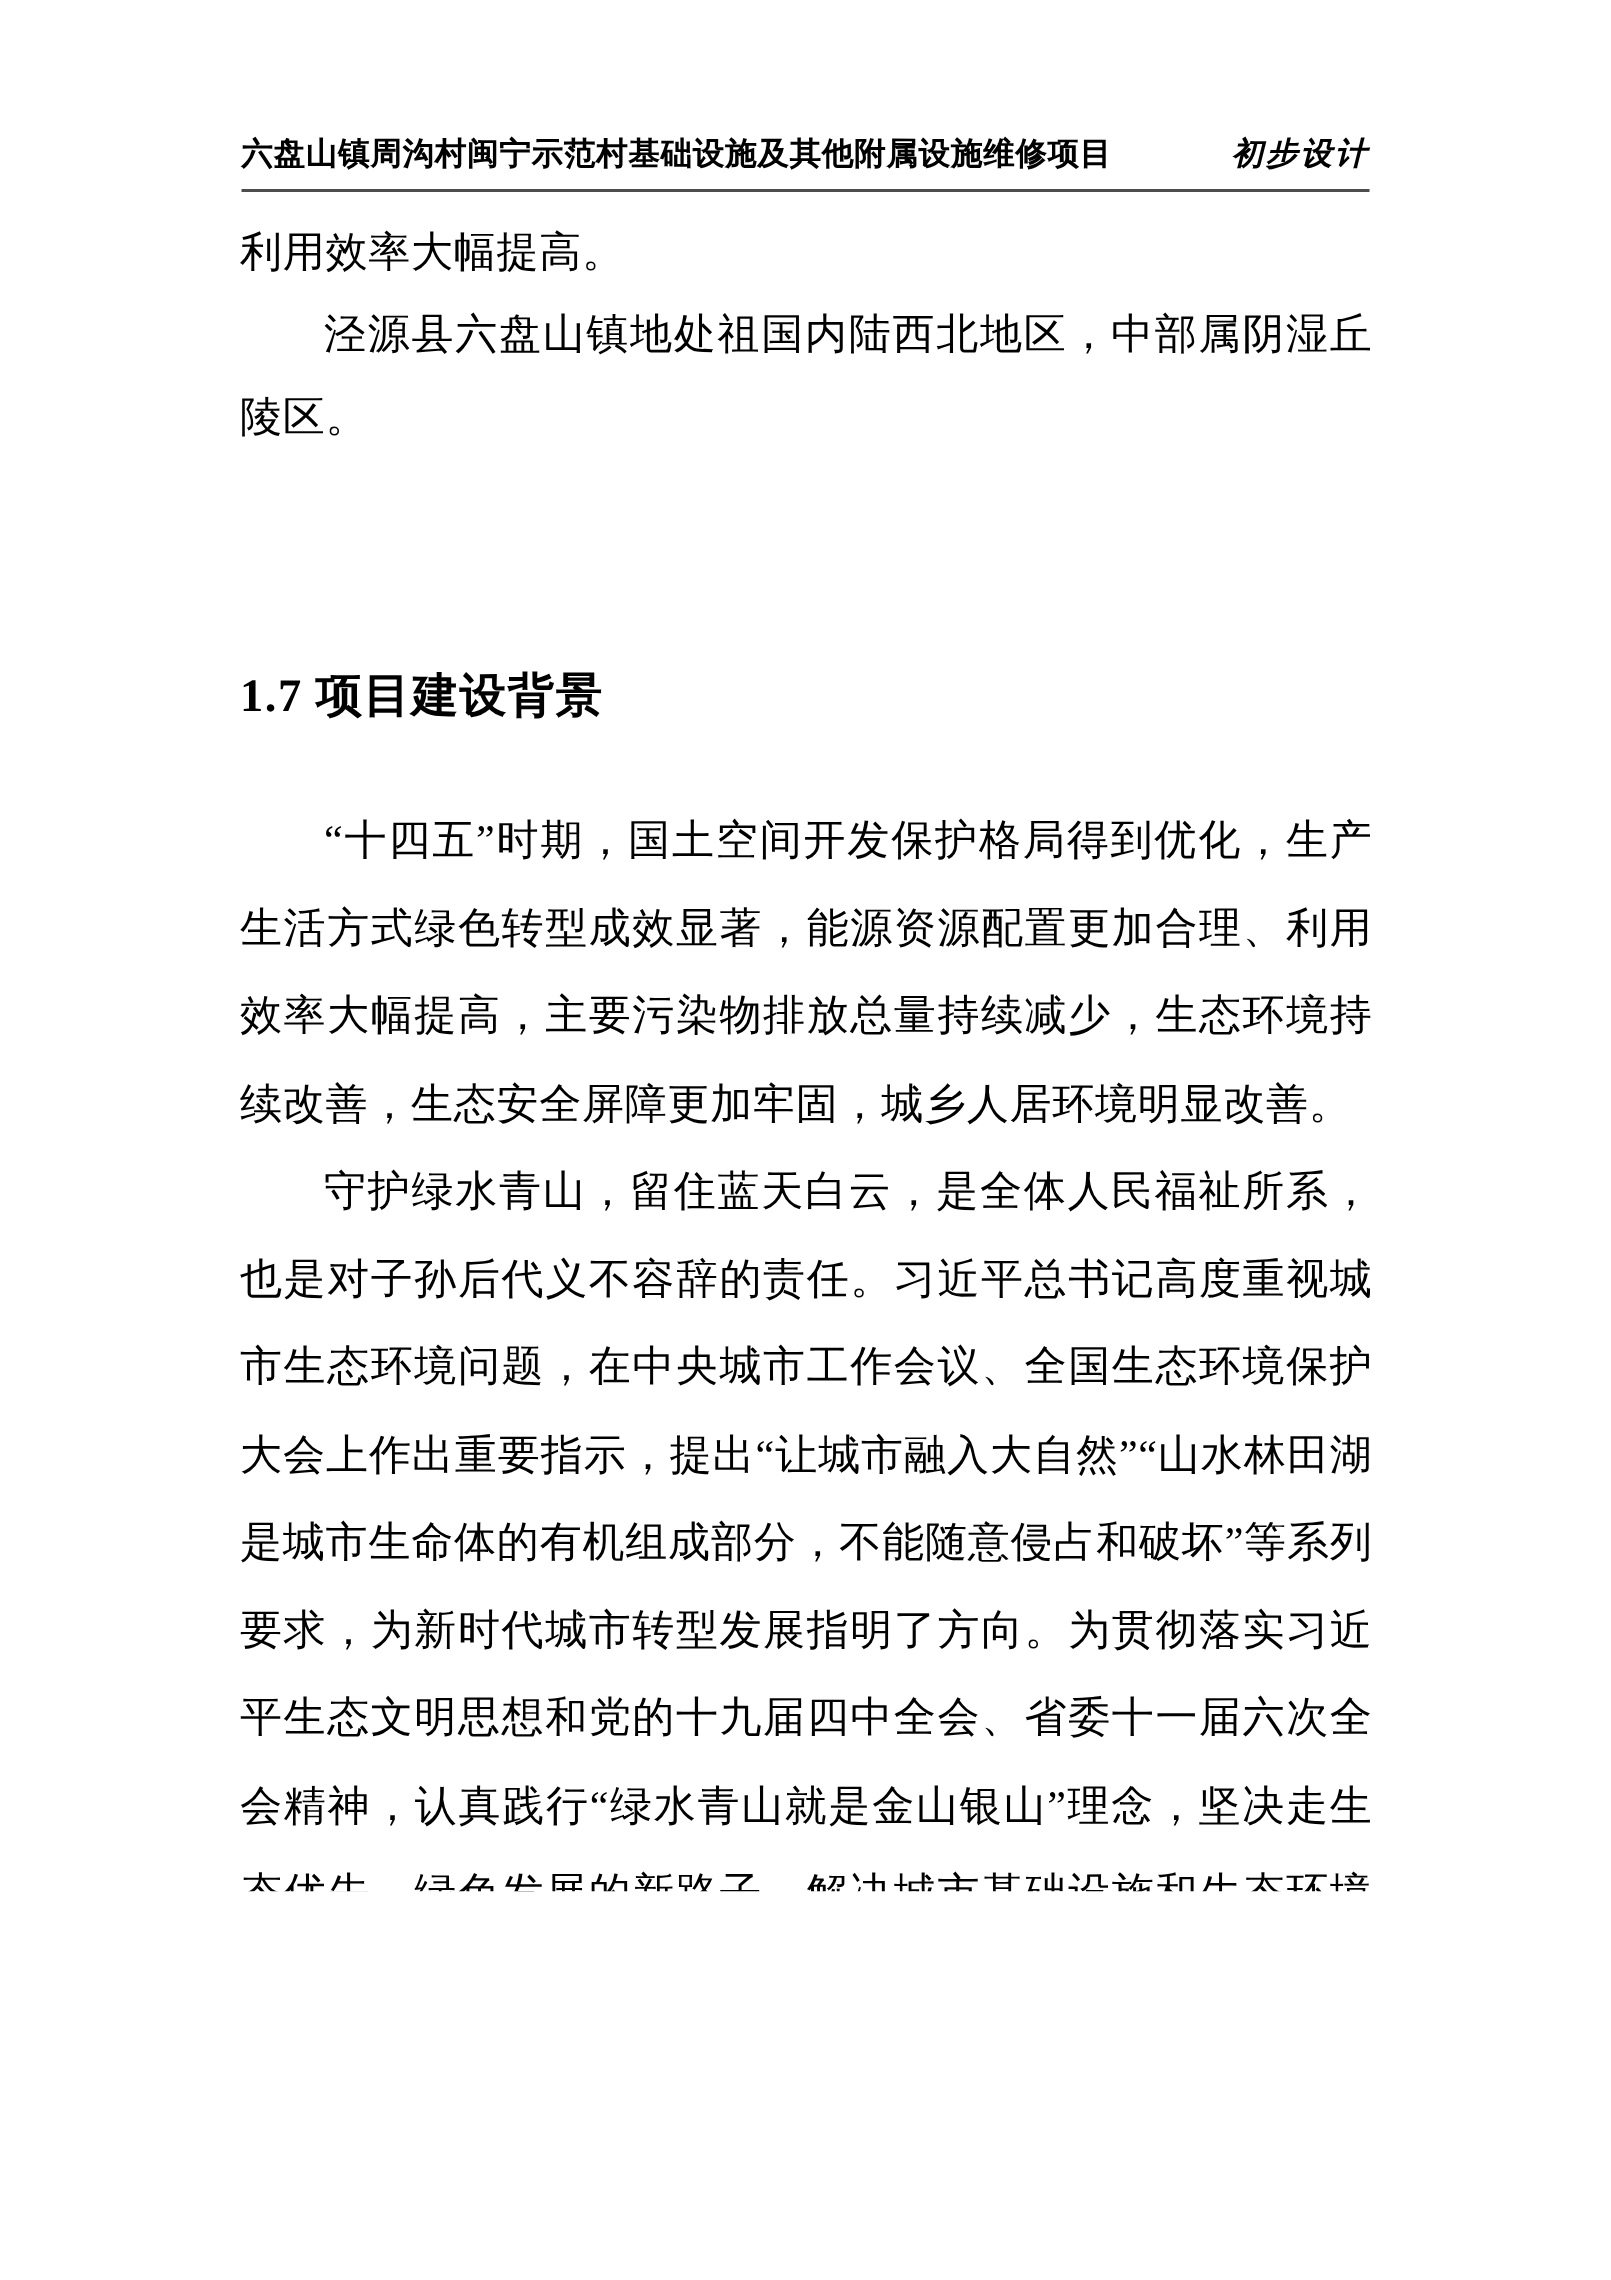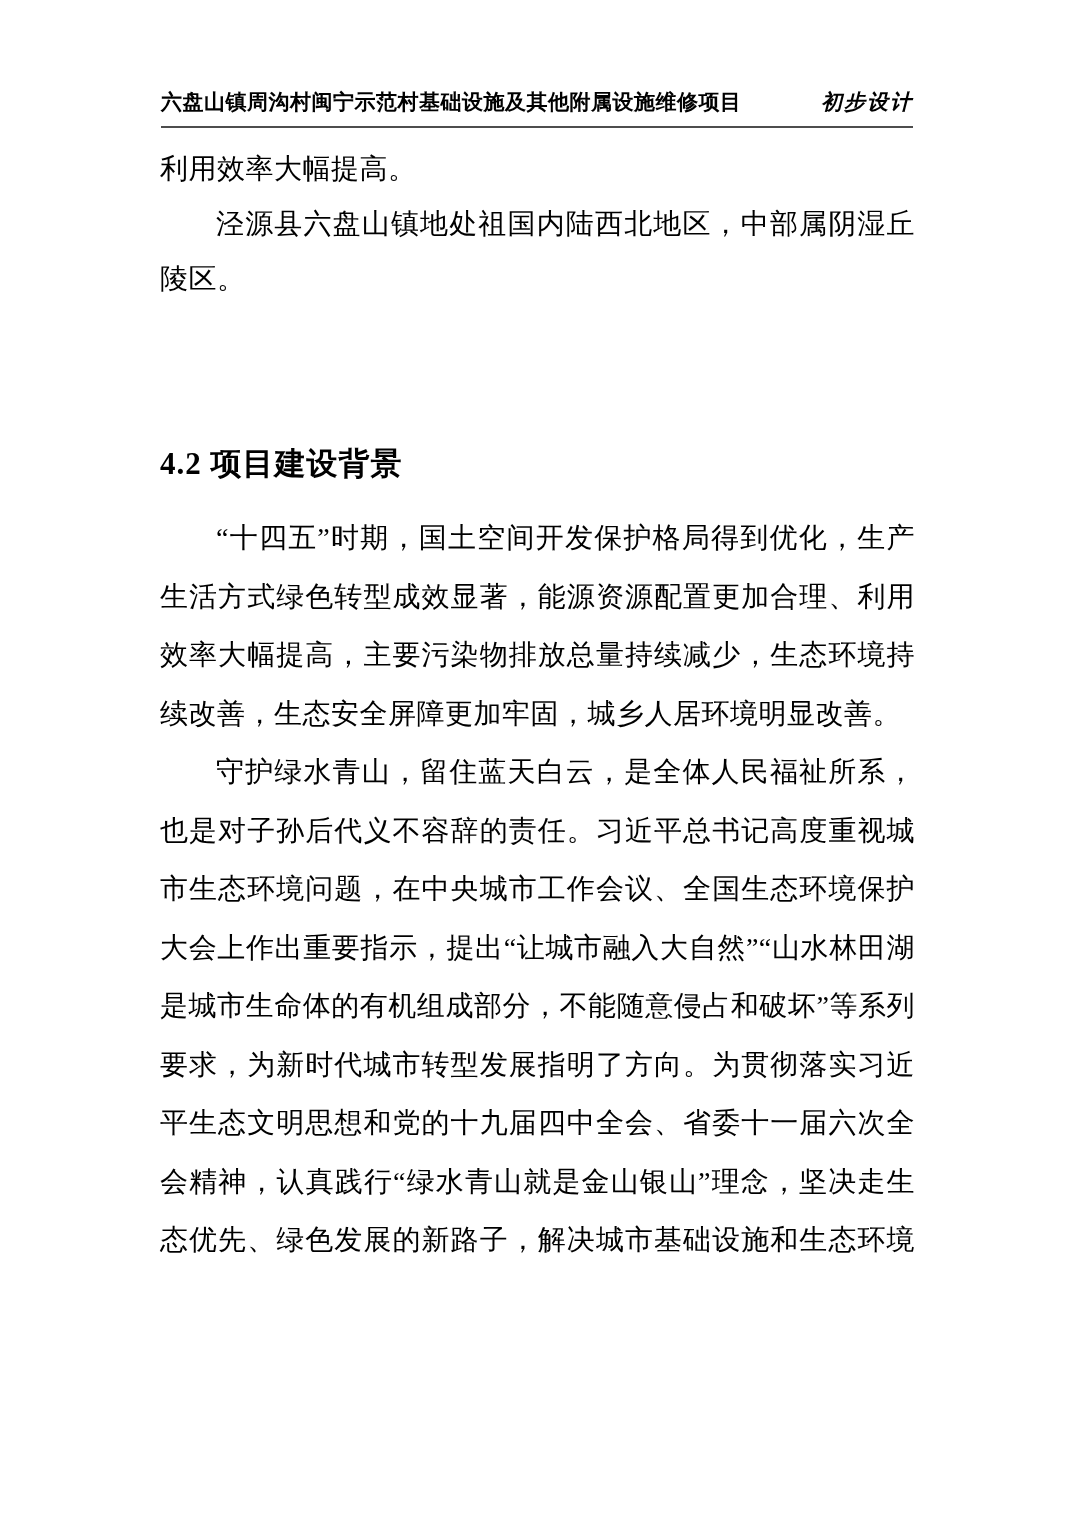--- a/index.html
+++ b/index.html
@@ -53,21 +53,21 @@
     font-size: 28px;
     line-height: 55px;
     text-align: justify;
     letter-spacing: 0.5px;
   }
   .block-top p { margin: 0; }
   .block-section {
     position: absolute;
     left: 160px;
     width: 755px;
-    top: 509px;
+    top: 532px;
     font-size: 28px;
     line-height: 58.5px;
     text-align: justify;
     letter-spacing: 0.5px;
   }
   .block-section p { margin: 0; }
   p.indent { text-indent: 2em; }
   
   .heading {
     position: absolute;
@@ -99,21 +99,21 @@
     <span class="header-right">初步设计</span>
   </div>
 
   <div class="rule"></div>
 
   <div class="block-top">
     <p>利用效率大幅提高。</p>
     <p class="indent">泾源县六盘山镇地处祖国内陆西北地区，中部属阴湿丘陵区。</p>
   </div>
 
-  <h2 class="heading">4.2 项目建设背景</h2>
+  <h2 class="heading">1.7 项目建设背景</h2>
 
   <div class="block-section">
     <p class="indent">“十四五”时期，国土空间开发保护格局得到优化，生产生活方式绿色转型成效显著，能源资源配置更加合理、利用效率大幅提高，主要污染物排放总量持续减少，生态环境持续改善，生态安全屏障更加牢固，城乡人居环境明显改善。</p>
     <p class="indent">守护绿水青山，留住蓝天白云，是全体人民福祉所系，也是对子孙后代义不容辞的责任。习近平总书记高度重视城市生态环境问题，在中央城市工作会议、全国生态环境保护大会上作出重要指示，提出“让城市融入大自然”“山水林田湖是城市生命体的有机组成部分，不能随意侵占和破坏”等系列要求，为新时代城市转型发展指明了方向。为贯彻落实习近平生态文明思想和党的十九届四中全会、省委十一届六次全会精神，认真践行“绿水青山就是金山银山”理念，坚决走生态优先、绿色发展的新路子，解决城市基础设施和生态环境突出问题，适时推动城市基础设施改造、加强城市生态环境建设势在必行。</p>
   </div>
 
 
 </div>
 
 </body></html>

